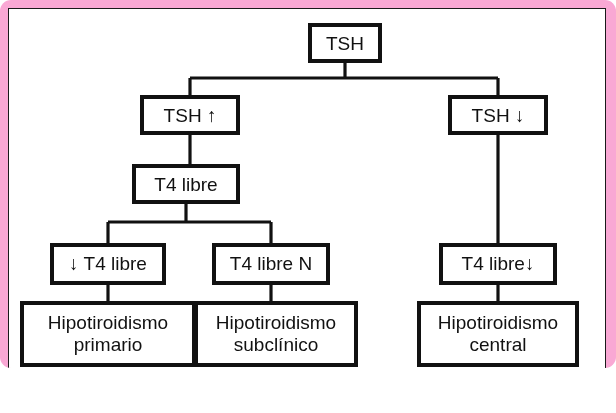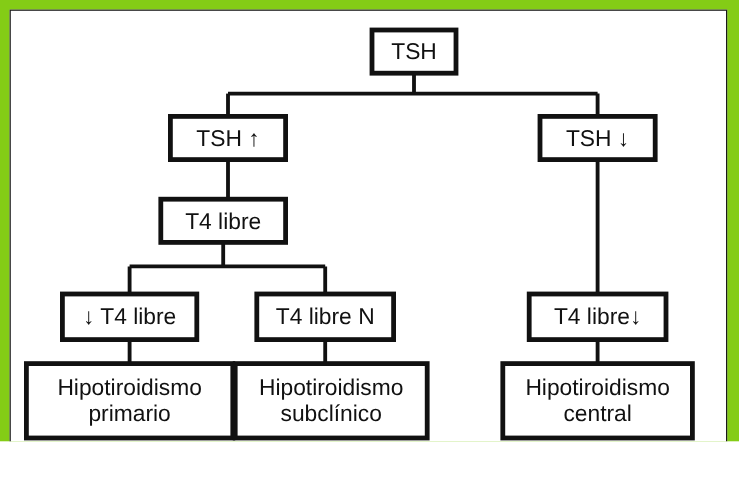--- a/index.html
+++ b/index.html
@@ -7,22 +7,23 @@
     padding: 0;
     background: #ffffff;
   }
   body {
     font-family: "Liberation Sans", sans-serif;
   }
   #canvas {
     position: relative;
     width: 616px;
     height: 368px;
-    background: #84cc16;
+    background: #f9a8d4;
     overflow: hidden;
+    border-radius: 11px;
   }
   #frame {
     position: absolute;
     left: 8px;
     top: 8px;
     width: 598px;
     height: 396px;
     border: 1.5px solid #1a1a1a;
     box-sizing: border-box;
     background: #ffffff;

